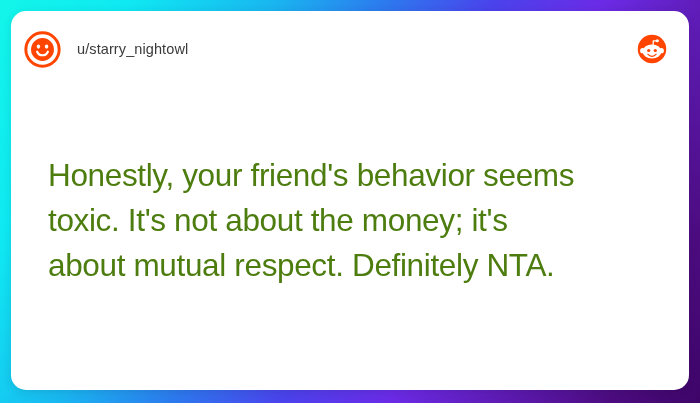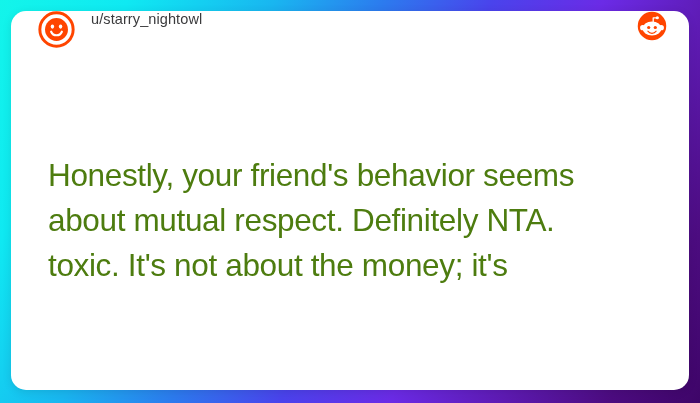--- a/index.html
+++ b/index.html
@@ -50,21 +50,22 @@
   }
 
   
   #card-header {
     position: absolute;
     left: 0;
     top: 0;
     right: 0;
     height: 76px;
     display: flex;
-    padding: 0 22px 0 27px;
+    align-items: center;
+    padding: 0 22px 0 13px;
   }
 
   .avatar {
     width: 37px;
     height: 37px;
     flex: 0 0 37px;
     display: block;
   }
 
   .username {
@@ -137,17 +138,17 @@
 
       <circle cx="15.6" cy="22.0" r="2.15" fill="#FF4500"></circle>
       <circle cx="24.4" cy="22.0" r="2.15" fill="#FF4500"></circle>
 
       <path d="M14.6 27.0 A 6.6 6.6 0 0 0 25.4 27.0" fill="none" stroke="#FF4500" stroke-width="1.7" stroke-linecap="round"></path>
     </svg>
   </div>
 
   <div id="card-body">
     <div class="body-line">Honestly, your friend's behavior seems</div>
+    <div class="body-line">toxic. It's not about the money; it's</div>
     <div class="body-line">about mutual respect. Definitely NTA.</div>
-    <div class="body-line">toxic. It's not about the money; it's</div>
   </div>
 
 </div>
 
 </body></html>

